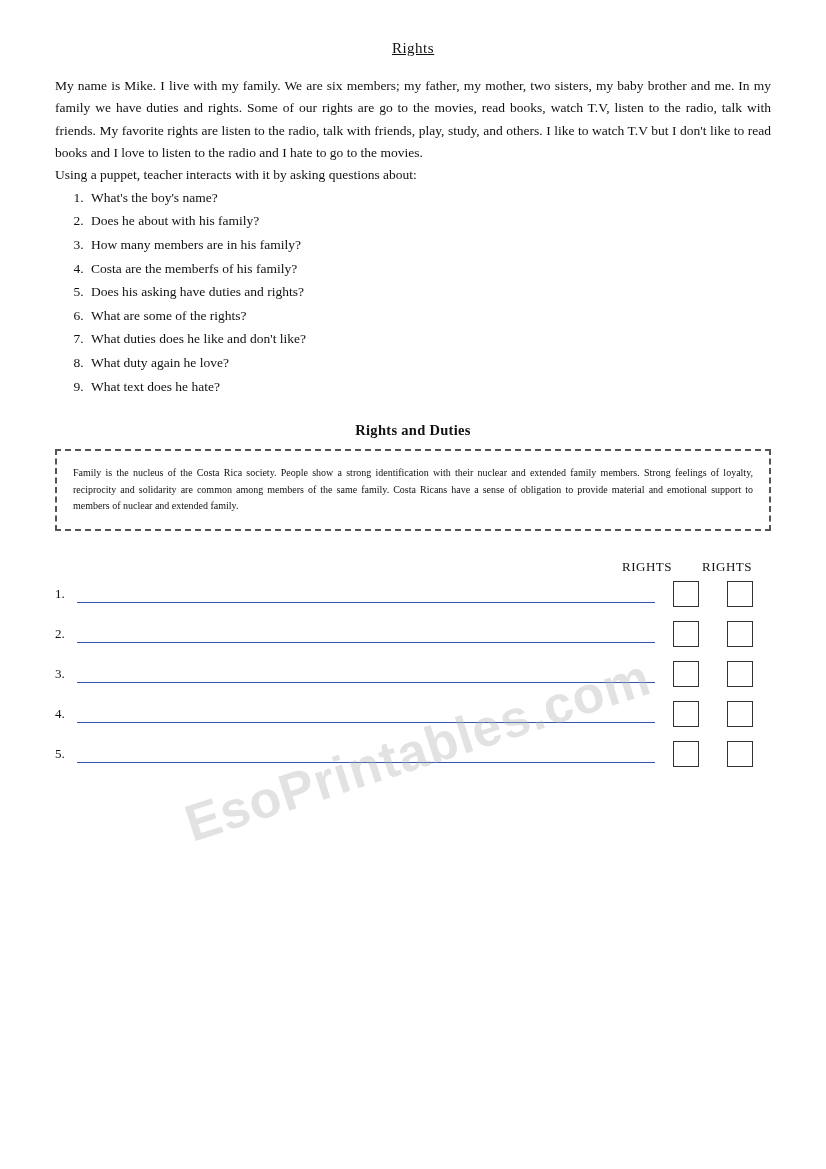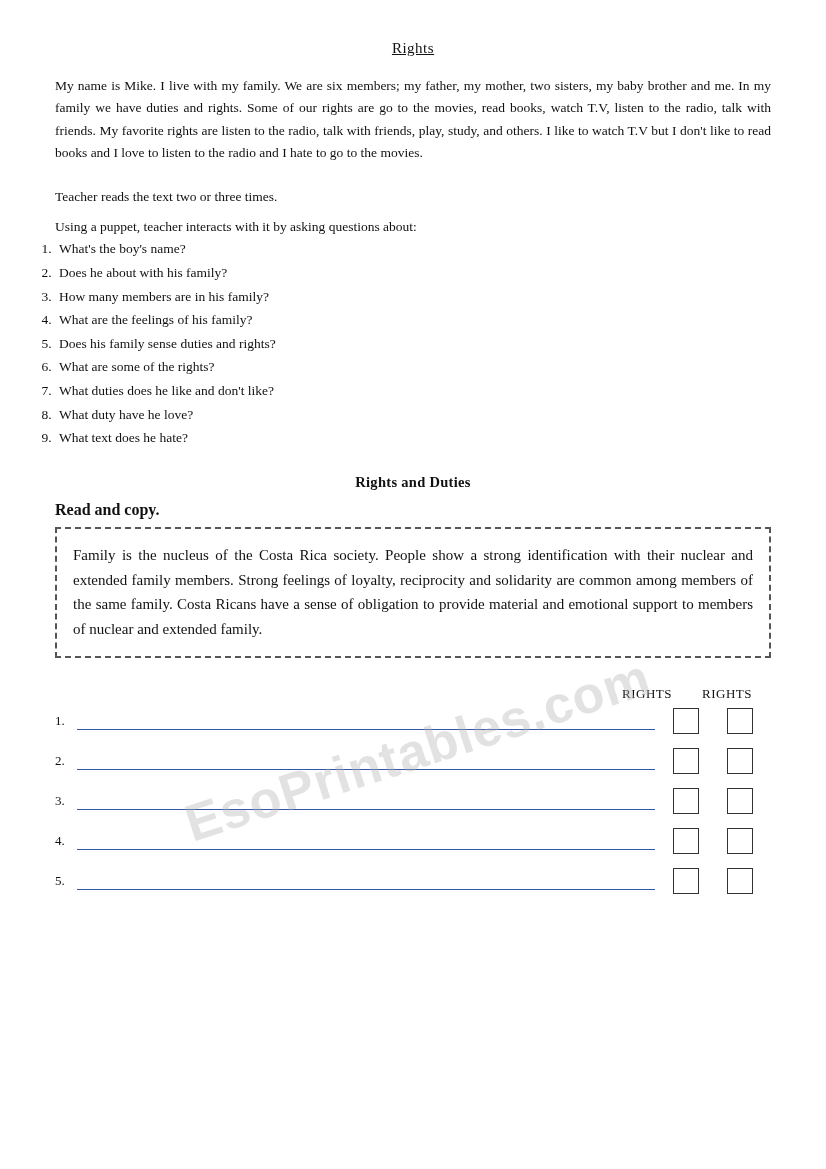--- a/index.html
+++ b/index.html
@@ -16,30 +16,30 @@
       text-align: center;
       font-size: 15px;
       font-weight: normal;
       text-decoration: underline;
       margin-bottom: 18px;
       letter-spacing: 0.5px;
     }
     .intro-paragraph {
       text-align: justify;
       line-height: 1.65;
-      margin-bottom: 22px;
     }
     .teacher-instruction {
       margin-bottom: 8px;
       line-height: 1.6;
     }
     .questions-intro {
       line-height: 1.6;
     }
     ol {
+      margin-left: 32px;
       margin-bottom: 18px;
     }
     ol li {
       line-height: 1.75;
       padding-left: 4px;
     }
     .once-again {
       margin-bottom: 28px;
       line-height: 1.6;
     }
@@ -57,21 +57,21 @@
       font-weight: bold;
       font-family: 'Times New Roman', Times, serif;
       margin-bottom: 8px;
     }
     .dashed-box {
       border: 2px dashed #555;
       padding: 14px 16px;
       line-height: 1.65;
       text-align: justify;
       margin-bottom: 28px;
-      font-size: 15px;
+      font-size: 10px;
     }
     .watermark {
       position: absolute;
       top: 680px;
       left: 120px;
       font-size: 52px;
       color: rgba(180,180,180,0.38);
       transform: rotate(-18deg);
       font-family: Arial, sans-serif;
       font-weight: bold;
@@ -131,40 +131,38 @@
 </head>
 <body>
 
 <div class="page-wrapper">
   <div class="watermark">EsoPrintables.com</div>
 
   <h1 class="page-title">Rights</h1>
 
   <p class="intro-paragraph">My name is Mike.  I live with my family.  We are six members; my father, my mother, two sisters, my baby brother and me.  In my family we have duties and rights.  Some of our rights are go to the movies, read books, watch T.V, listen to the radio, talk with friends. My favorite rights are listen to the radio, talk with friends, play, study, and others.  I like to watch T.V but I don't like  to read  books and I love to listen to the radio  and  I hate to go to the movies.</p>
 
-  <p class="teacher-instruction">Teacher reads the text two or three times.</p>
 
   <p class="questions-intro">Using a puppet, teacher  interacts with it by asking questions about:</p>
 
   <ol>
   <li>What's the boy's name?</li>
       <li>Does he about with his family?</li>
       <li>How many members are in his family?</li>
-      <li>What are the feelings of his family?</li>
-      <li>Does his family sense duties and rights?</li>
+      <li>Costa are the memberfs of his family?</li>
+      <li>Does his asking have duties and rights?</li>
       <li>What are some of the rights?</li>
       <li>What duties does he like and don't like?</li>
-      <li>What duty have he love?</li>
+      <li>What duty again he love?</li>
       <li>What text does he hate?</li>
     </ol>
 
 
   <div class="section-title">Rights and Duties</div>
 
-  <div class="read-and-copy">Read and copy.</div>
 
   <div class="dashed-box">Family is the nucleus of the Costa Rica society. People show a strong identification with their nuclear and extended family members. Strong feelings of loyalty, reciprocity and solidarity are common among members of the same family. Costa Ricans have a sense of obligation to provide material and emotional support to members of nuclear and extended family.</div>
 
   <div class="exercise-section">
     <div class="rights-duties-header">
       <span>RIGHTS</span>
       <span>RIGHTS</span>
     </div>
     <div id="exercise-rows">
     <div class="exercise-row">

